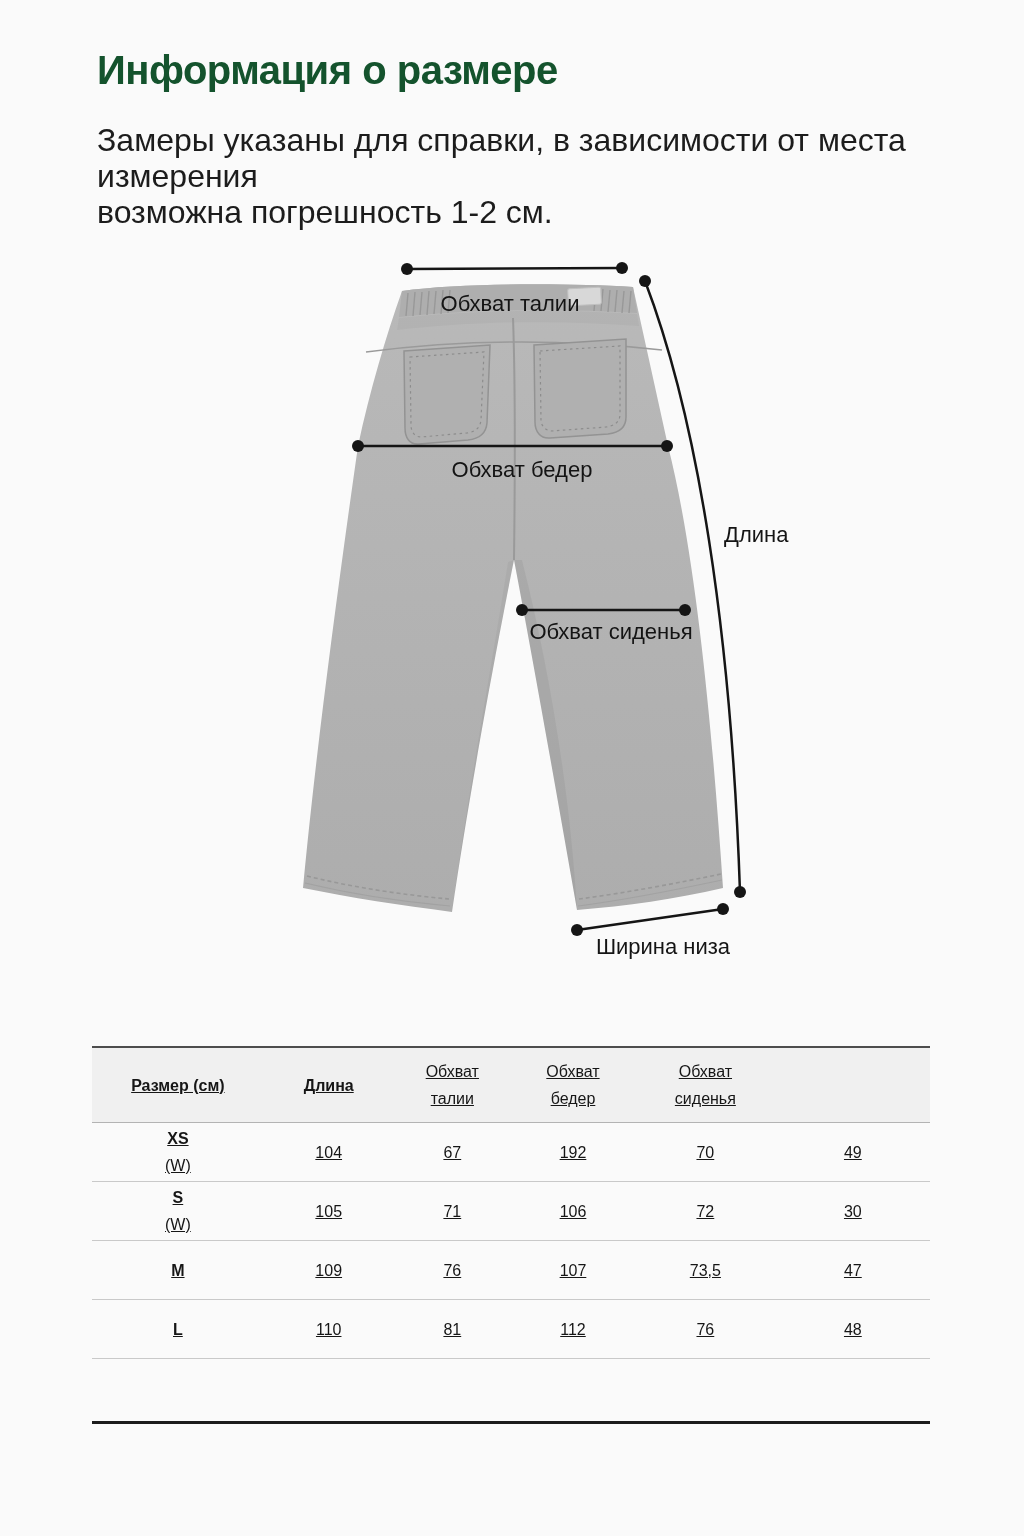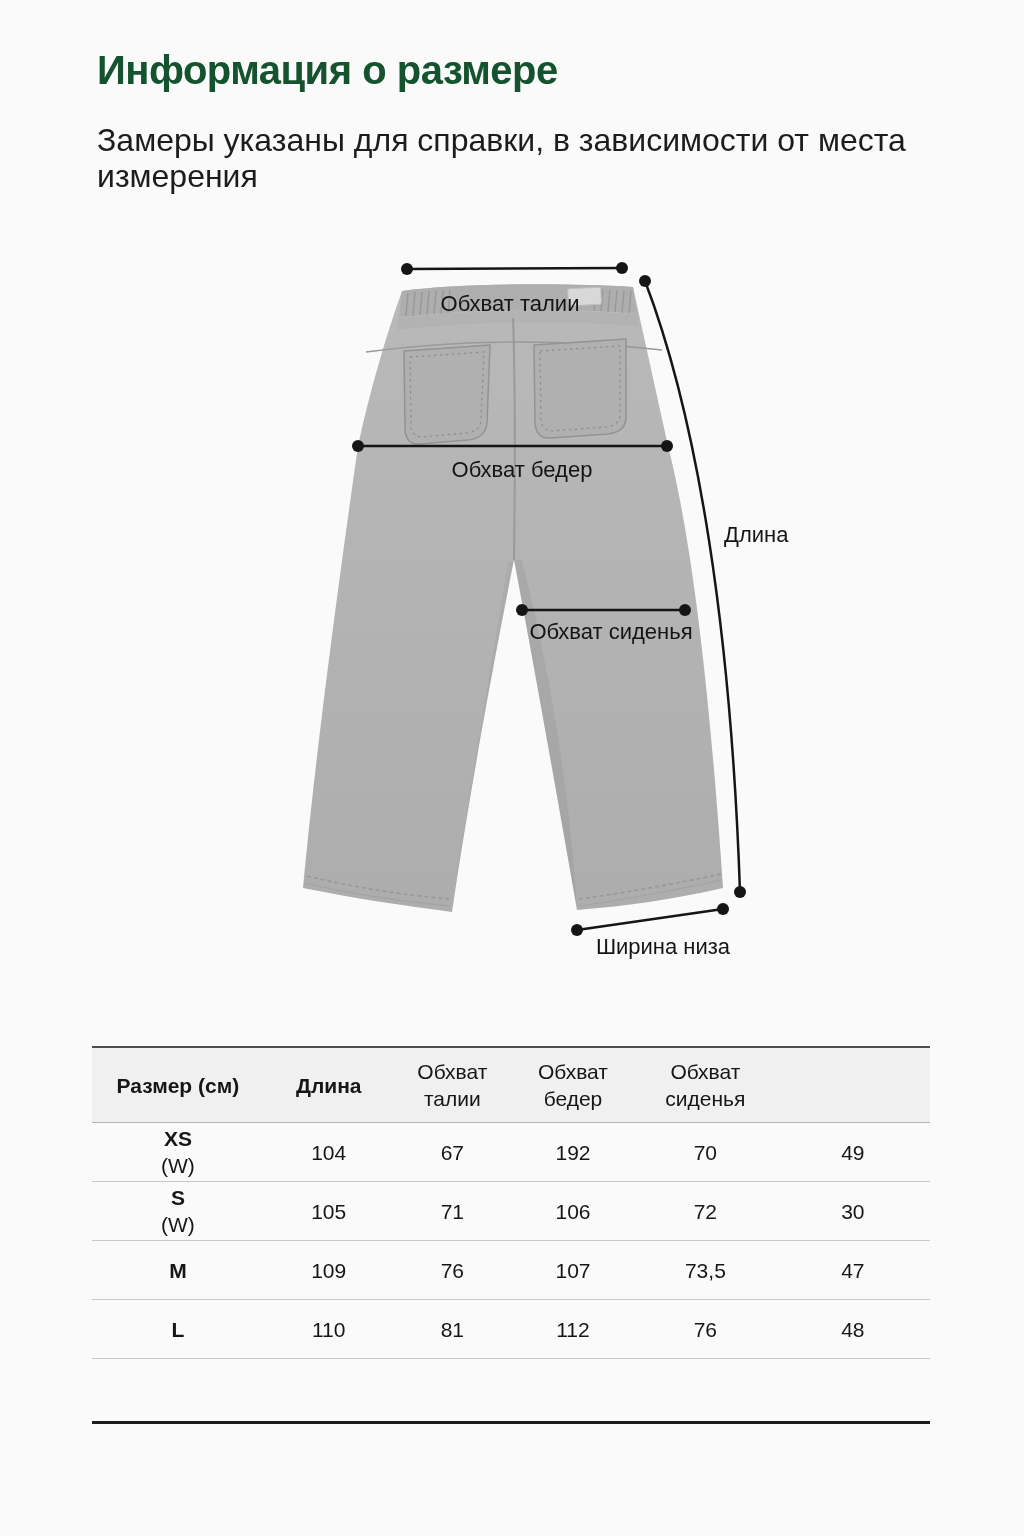--- a/index.html
+++ b/index.html
@@ -23,21 +23,22 @@
   .diagram-svg { position:absolute; left:0; top:0; }
   .diagram-svg text {
     font-family:"Liberation Sans", sans-serif;
     font-size:22px; font-weight:500; fill:#141414;
   }
   
   .size-table {
     position:absolute; left:92px; top:1046px; width:838px;
     border-top:2px solid #4d4d4d;
     border-bottom:3px solid #1c1c1c;
-    font-size:21px;
+    font-size:16px;
+    text-decoration:underline;
   }
   .t-head {
     display:flex; align-items:center; height:75px;
     background:#f0f0f0; border-bottom:1px solid #b3b3b3;
   }
   .t-row {
     display:flex; align-items:center; height:59px;
     border-bottom:1px solid #c9c9c9;
   }
   .t-spacer { height:62px; }
@@ -52,20 +53,21 @@
   .sz { font-weight:700; }
   .sfx { font-weight:400; }
 </style>
 </head>
 <body>
 
 <h1 class="page-title">Информация о размере</h1>
 
 <div class="page-subtitle">
   <div>Замеры указаны для справки, в зависимости от места измерения</div>
+  <div>возможна погрешность 1-2 см.</div>
 </div>
 
 <svg class="diagram-svg" width="1024" height="1000" viewBox="0 0 1024 1000" aria-hidden="true">
   <defs>
     <linearGradient id="gBody" x1="0" y1="0" x2="0" y2="1">
       <stop offset="0" stop-color="#b9b9b9"></stop>
       <stop offset="0.5" stop-color="#b3b3b3"></stop>
       <stop offset="1" stop-color="#adadad"></stop>
     </linearGradient>
   </defs>

